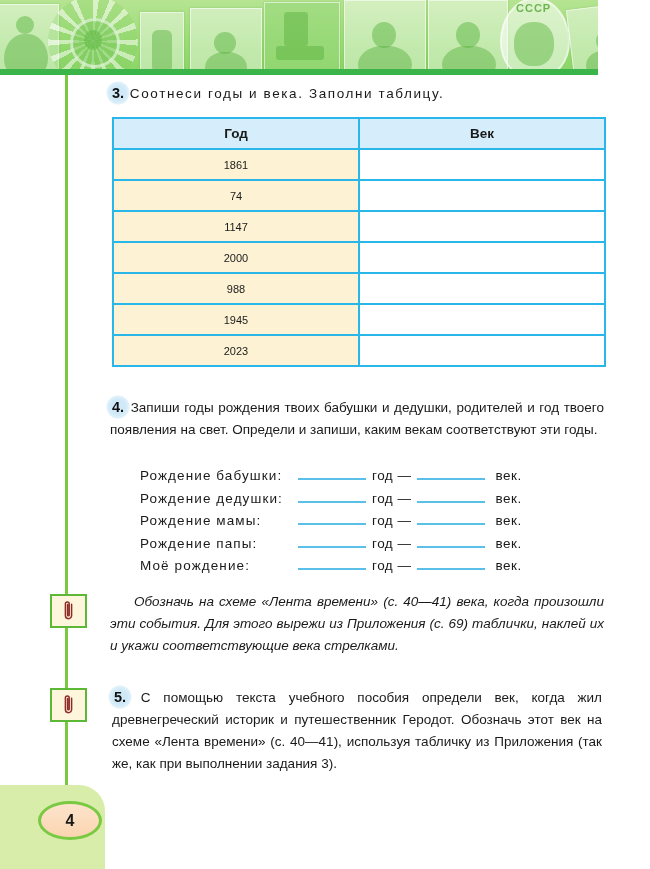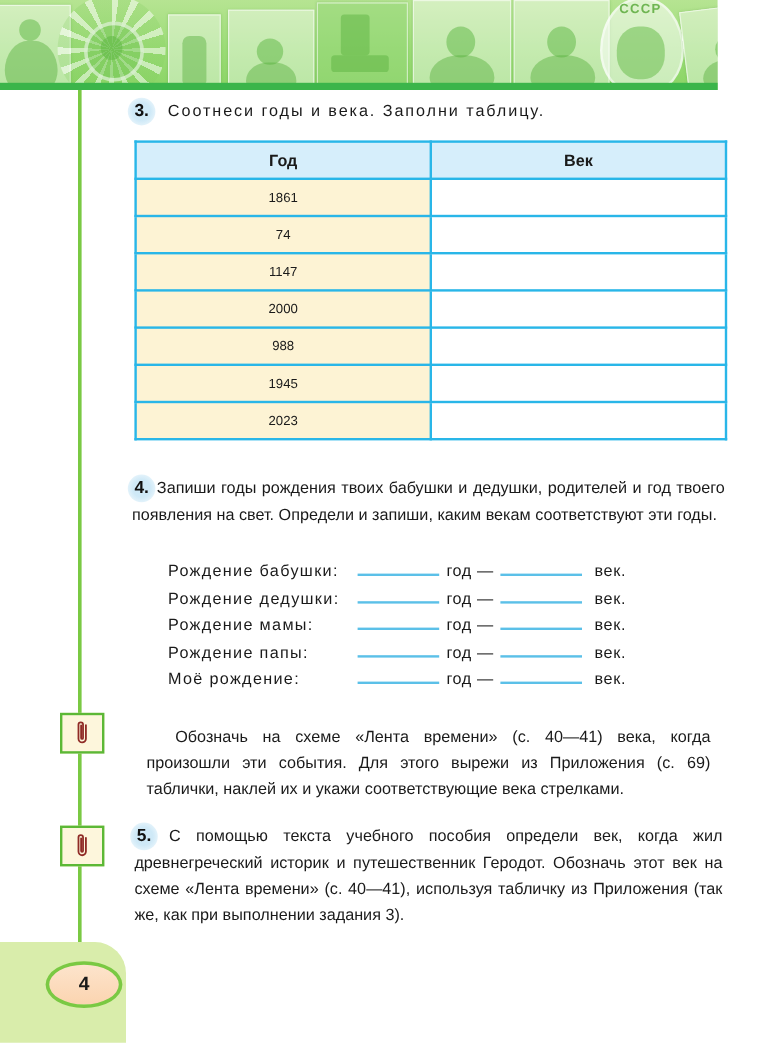--- a/index.html
+++ b/index.html
@@ -161,21 +161,20 @@
 
   
   .t3-head {
     position: absolute;
     left: 110px; top: 85px;
     font-size: 13.5px;
     white-space: nowrap;
   }
   .t3-head .body-text {
     letter-spacing: 1.6px;
-    padding-left: 10px;
   }
 
   
   table.years {
     position: absolute;
     left: 112px; top: 117px;
     width: 492px;
     border-collapse: collapse;
     table-layout: fixed;
   }
@@ -250,21 +249,21 @@
   .para-ribbon {
     position: absolute;
     left: 110px; top: 591px;
     width: 494px;
     font-size: 13.5px;
     line-height: 22px;
     text-align: justify;
     text-align-last: left;
     text-indent: 24px;
   }
-  .para-ribbon p { margin: 12px; }
+  .para-ribbon p { margin: 0; font-style: italic; }
 
   
   .t5-block {
     position: absolute;
     left: 110px; top: 684px;
     width: 494px;
     font-size: 13.5px;
     line-height: 22px;
     text-align: justify;
     text-align-last: left;

